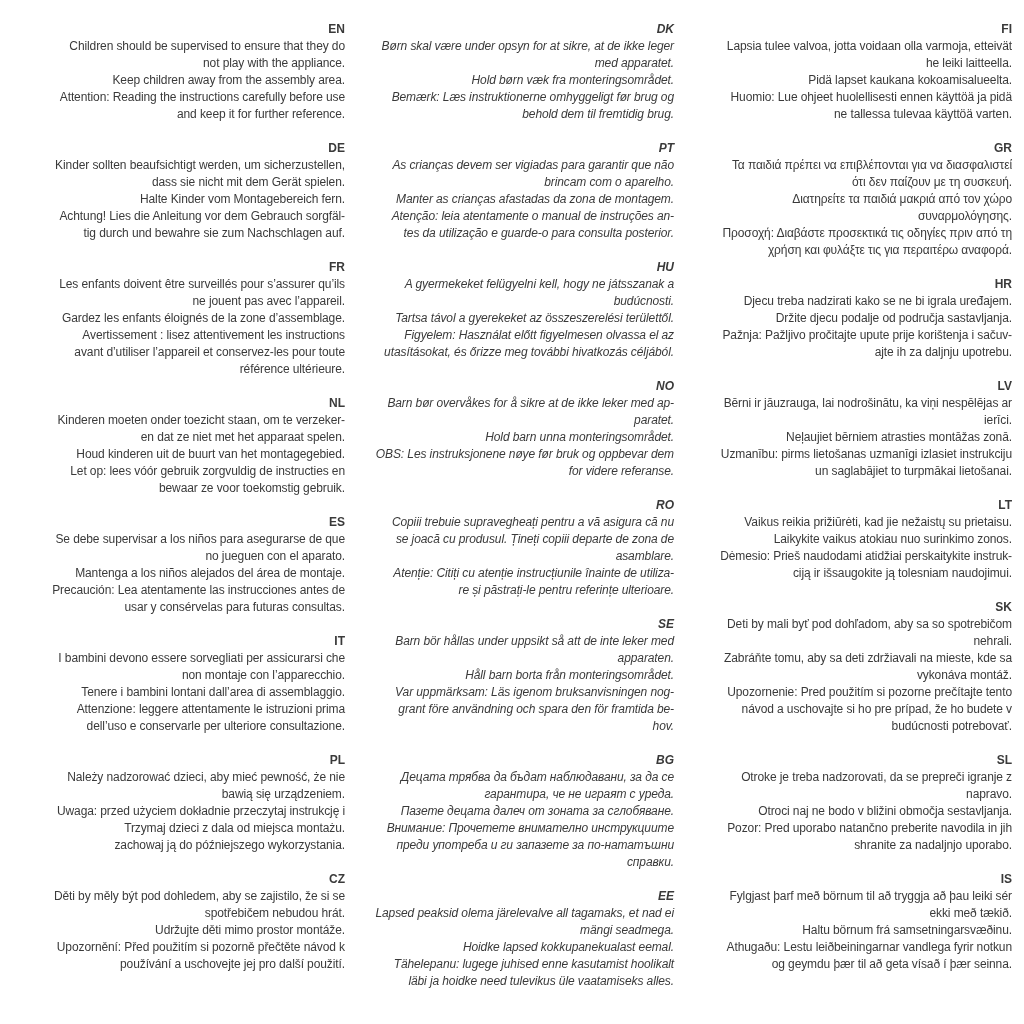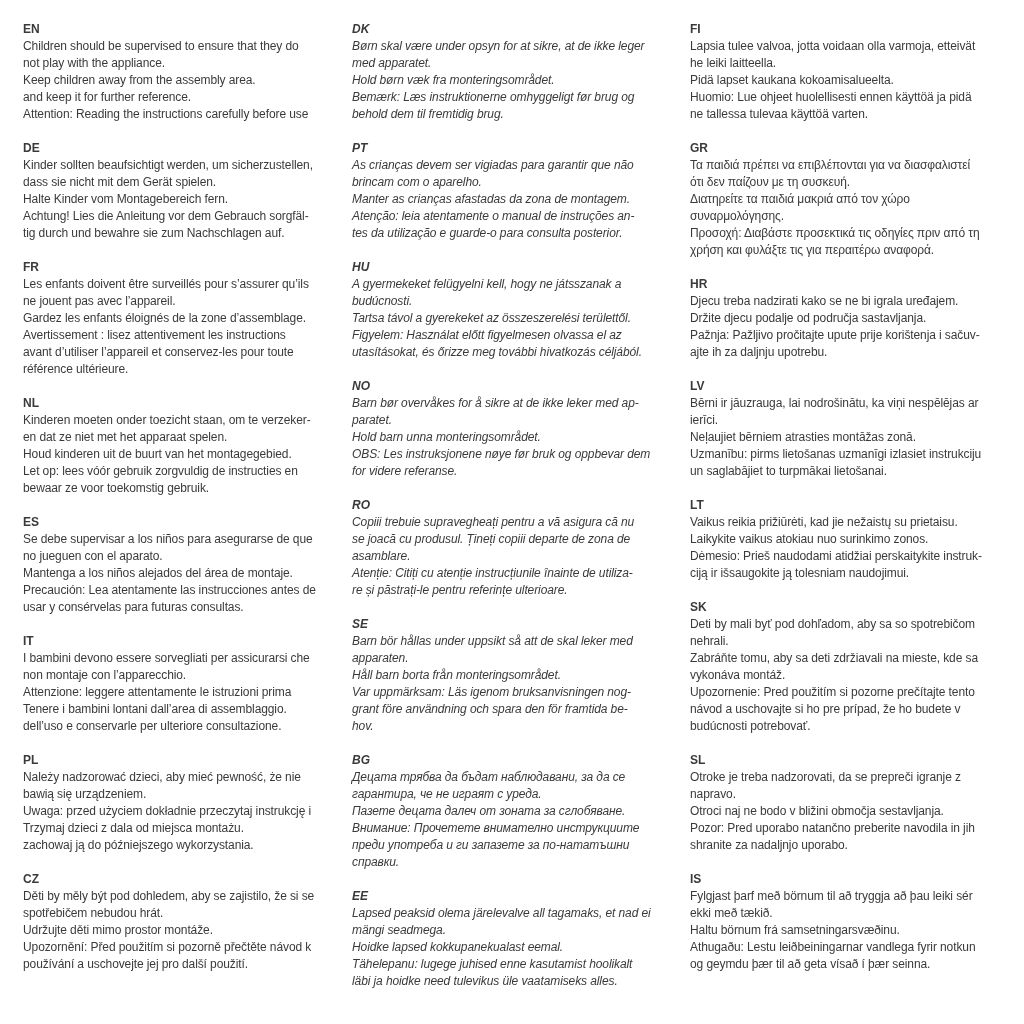--- a/index.html
+++ b/index.html
@@ -14,20 +14,21 @@
     color: #3a3a3a;
     overflow: hidden;
   }
   .page {
     box-sizing: border-box;
     width: 1024px;
     height: 1024px;
     padding: 21px 0 0 23px;
     display: flex;
     align-items: flex-start;
+    text-align: right;
   }
   .col {
     flex: 0 0 auto;
     width: 322px;
   }
   .col-1 { margin-right: 7px; }
   .col-2 { margin-right: 16px; font-style: italic; }
   .section { margin-bottom: 17px; }
   .lang-code {
     font-size: 12px;
@@ -45,22 +46,22 @@
 </head>
 <body>
 
 <div class="page">
   <div class="col col-1">
       <div class="section">
         <div class="lang-code">EN</div>
         <div class="line">Children should be supervised to ensure that they do</div>
         <div class="line">not play with the appliance.</div>
         <div class="line">Keep children away from the assembly area.</div>
+        <div class="line">Attention: Reading the instructions carefully before use</div>
         <div class="line">and keep it for further reference.</div>
-        <div class="line">Attention: Reading the instructions carefully before use</div>
       </div>
       <div class="section">
         <div class="lang-code">DE</div>
         <div class="line">Kinder sollten beaufsichtigt werden, um sicherzustellen,</div>
         <div class="line">dass sie nicht mit dem Gerät spielen.</div>
         <div class="line">Halte Kinder vom Montagebereich fern.</div>
         <div class="line">Achtung! Lies die Anleitung vor dem Gebrauch sorgfäl-</div>
         <div class="line">tig durch und bewahre sie zum Nachschlagen auf.</div>
       </div>
       <div class="section">
@@ -85,22 +86,22 @@
         <div class="line">Se debe supervisar a los niños para asegurarse de que</div>
         <div class="line">no jueguen con el aparato.</div>
         <div class="line">Mantenga a los niños alejados del área de montaje.</div>
         <div class="line">Precaución: Lea atentamente las instrucciones antes de</div>
         <div class="line">usar y consérvelas para futuras consultas.</div>
       </div>
       <div class="section">
         <div class="lang-code">IT</div>
         <div class="line">I bambini devono essere sorvegliati per assicurarsi che</div>
         <div class="line">non montaje con l’apparecchio.</div>
+        <div class="line">Tenere i bambini lontani dall’area di assemblaggio.</div>
         <div class="line">Attenzione: leggere attentamente le istruzioni prima</div>
-        <div class="line">Tenere i bambini lontani dall’area di assemblaggio.</div>
         <div class="line">dell’uso e conservarle per ulteriore consultazione.</div>
       </div>
       <div class="section">
         <div class="lang-code">PL</div>
         <div class="line">Należy nadzorować dzieci, aby mieć pewność, że nie</div>
         <div class="line">bawią się urządzeniem.</div>
         <div class="line">Uwaga: przed użyciem dokładnie przeczytaj instrukcję i</div>
         <div class="line">Trzymaj dzieci z dala od miejsca montażu.</div>
         <div class="line">zachowaj ją do późniejszego wykorzystania.</div>
       </div>
@@ -149,21 +150,21 @@
       <div class="section">
         <div class="lang-code">RO</div>
         <div class="line">Copiii trebuie supravegheați pentru a vă asigura că nu</div>
         <div class="line">se joacă cu produsul. Țineți copiii departe de zona de</div>
         <div class="line">asamblare.</div>
         <div class="line">Atenție: Citiți cu atenție instrucțiunile înainte de utiliza-</div>
         <div class="line">re și păstrați-le pentru referințe ulterioare.</div>
       </div>
       <div class="section">
         <div class="lang-code">SE</div>
-        <div class="line">Barn bör hållas under uppsikt så att de skal leker med</div>
+        <div class="line">Barn bör hållas under uppsikt så att de inte leker med</div>
         <div class="line">apparaten.</div>
         <div class="line">Håll barn borta från monteringsområdet.</div>
         <div class="line">Var uppmärksam: Läs igenom bruksanvisningen nog-</div>
         <div class="line">grant före användning och spara den för framtida be-</div>
         <div class="line">hov.</div>
       </div>
       <div class="section">
         <div class="lang-code">BG</div>
         <div class="line">Децата трябва да бъдат наблюдавани, за да се</div>
         <div class="line">гарантира, че не играят с уреда.</div>

